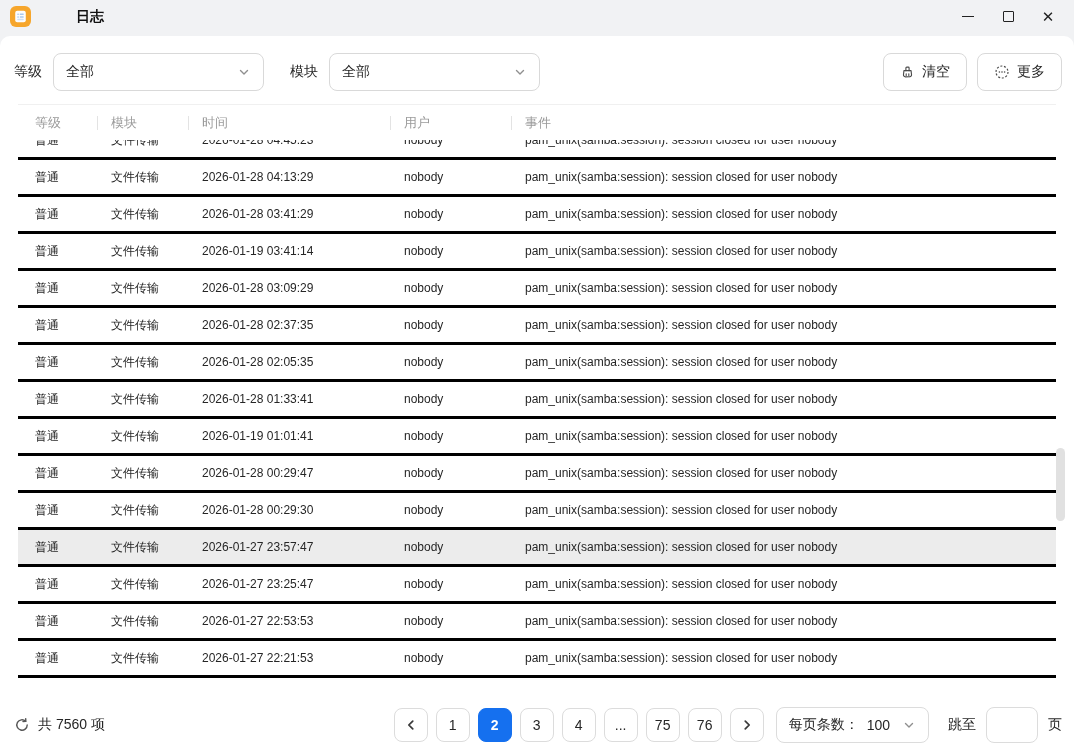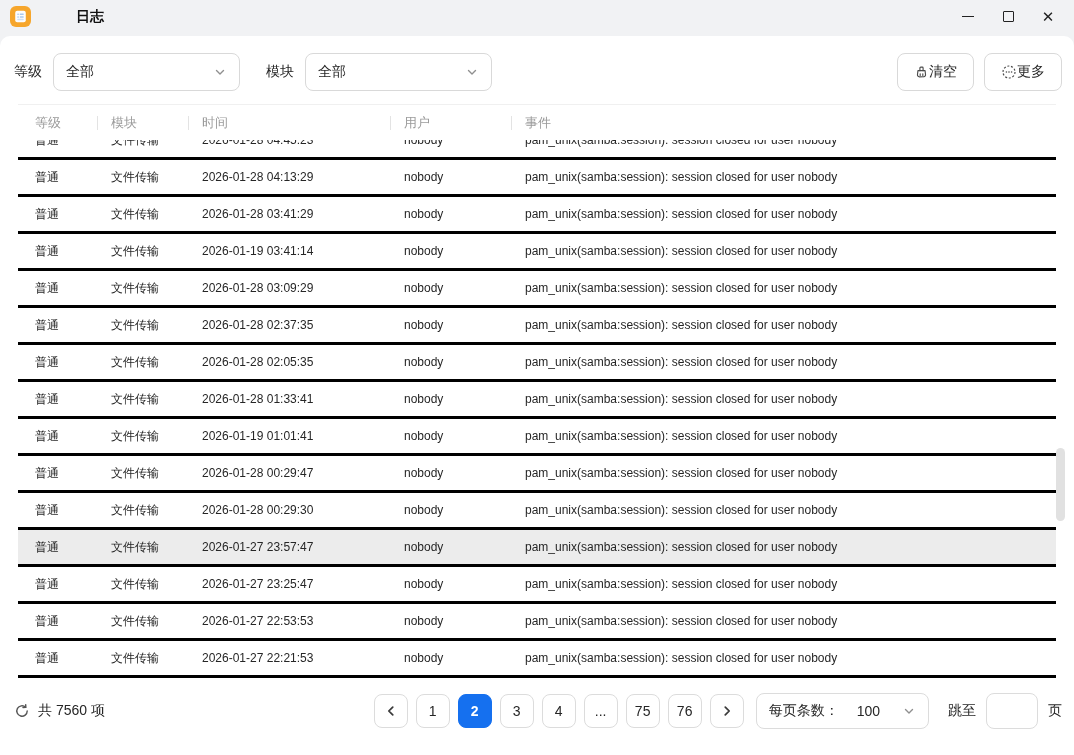--- a/index.html
+++ b/index.html
@@ -37,30 +37,30 @@
     background:#fff; border-radius:10px 10px 0 0;
   }
 
   
   .filter-bar {
     display:flex; align-items:center;
     padding:17px 12px 0 14px; height:55px;
   }
   .filter-label { font-size:14px; color:#262626; margin-right:11px; }
   .select {
-    width:187px; height:38px; border:1px solid #d9d9d9; border-radius:8px;
+    width:211px; height:38px; border:1px solid #d9d9d9; border-radius:8px;
     background:#fff; display:flex; align-items:center; justify-content:space-between;
     padding:0 12px; font-size:14px; cursor:pointer;
   }
   .select .chev { color:#8f8f8f; display:flex; }
   .gap26 { width:26px; }
   .spacer { flex:1; }
   .tool-btn {
     height:38px; border:1px solid #d9d9d9; border-radius:8px; background:#fff;
-    display:flex; align-items:center; padding:0 16px;
+    display:flex; align-items:center; gap:7px; padding:0 16px;
     font-size:14px; color:#262626; cursor:pointer; margin-left:10px;
     font-family:"Liberation Sans", sans-serif;
   }
 
   
   .table { margin:13px 18px 0 18px; }
   .thead {
     display:flex; height:36px; align-items:center;
     border-top:1px solid #f0f0f0; color:#9a9a9a; font-size:13px;
   }
@@ -86,38 +86,38 @@
   .td:first-child { padding-left:17px; }
 
   
   .scroll-thumb {
     position:absolute; right:9px; top:412px; width:9px; height:73px;
     background:#e1e1e1; border-radius:5px; cursor:pointer;
   }
 
   
   .footer {
-    position:absolute; left:0; right:0; bottom:14px; height:60px;
+    position:absolute; left:0; right:0; bottom:0; height:60px;
     display:flex; align-items:center; padding:0 12px 0 14px; background:#fff;
     border-radius:0;
   }
   .refresh-btn { border:none; background:none; display:flex; cursor:pointer; color:#555; }
   .total-text { font-size:14px; margin-left:8px; color:#262626; }
   .pagination { display:flex; align-items:center; gap:8px; margin-left:auto; }
   .pages { display:flex; align-items:center; gap:8px; }
   .pgbtn, .nav-btn {
     min-width:34px; height:34px; border:1px solid #dcdcdc; border-radius:8px;
     background:#fff; font-size:14px; color:#262626; cursor:pointer;
     display:flex; align-items:center; justify-content:center; padding:0 6px;
     font-family:"Liberation Sans", sans-serif;
   }
   .pgbtn.active { background:var(--accent); border-color:var(--accent); color:#fff; font-weight:bold; }
   .page-size {
     height:36px; border:1px solid #dcdcdc; border-radius:8px; background:#fff;
-    display:flex; align-items:center; gap:22px; padding:0 12px; margin-left:12px;
+    display:flex; align-items:center; gap:12px; padding:0 12px; margin-left:12px;
     font-size:14px; cursor:pointer;
   }
   .page-size .chev { color:#8f8f8f; display:flex; }
   .jump { display:flex; align-items:center; margin-left:19px; font-size:14px; }
   .jump-input {
     width:52px; height:36px; border:1px solid #dcdcdc; border-radius:8px;
     margin:0 10px; outline:none; font-size:14px; text-align:center;
     font-family:"Liberation Sans", sans-serif;
   }
 </style>

